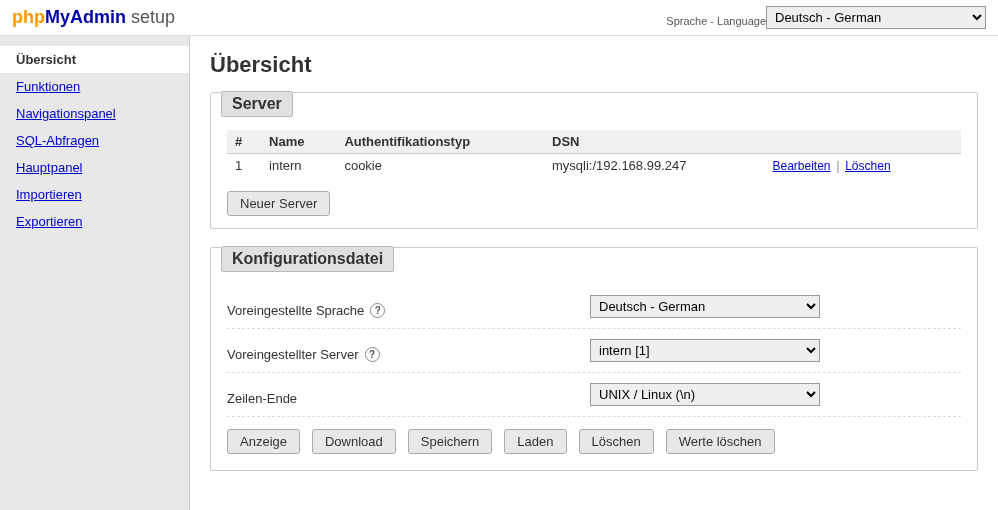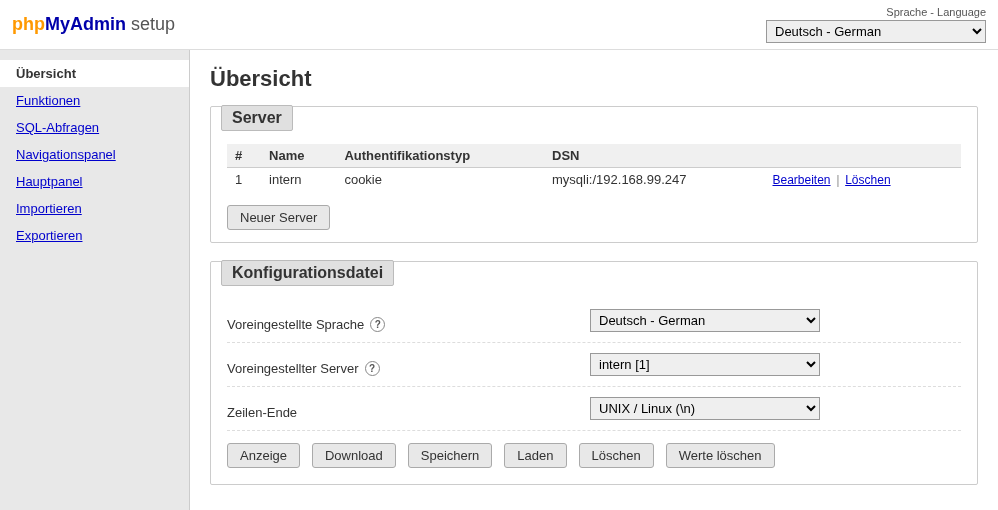--- a/index.html
+++ b/index.html
@@ -24,21 +24,21 @@
       padding: 6px 12px;
       background: #fff;
       border-bottom: 1px solid #ddd;
     }
     #logo {
       font-size: 18px;
       font-weight: bold;
     }
     #lang-section {
       display: flex;
-      flex-direction: column;
+      flex-direction: row;
       align-items: flex-end;
     }
     #lang-label {
       font-size: 11px;
       color: #555;
       margin-bottom: 2px;
     }
     #lang-select {
       width: 220px;
       font-size: 13px;
@@ -217,22 +217,22 @@
         <option>Español</option>
       </select>
     </div>
   </div>
 
   <div id="body">
 
     <div id="sidebar">
     <div class="sidebar-item active">Übersicht</div>
         <div class="sidebar-item">Funktionen</div>
+        <div class="sidebar-item">Navigationspanel</div>
         <div class="sidebar-item">SQL-Abfragen</div>
-        <div class="sidebar-item">Navigationspanel</div>
         <div class="sidebar-item">Hauptpanel</div>
         <div class="sidebar-item">Importieren</div>
         <div class="sidebar-item">Exportieren</div>
       </div>
 
     <div id="main">
       <div id="page-title">Übersicht</div>
 
       <div class="section">
         <div class="section-header">Server</div>

